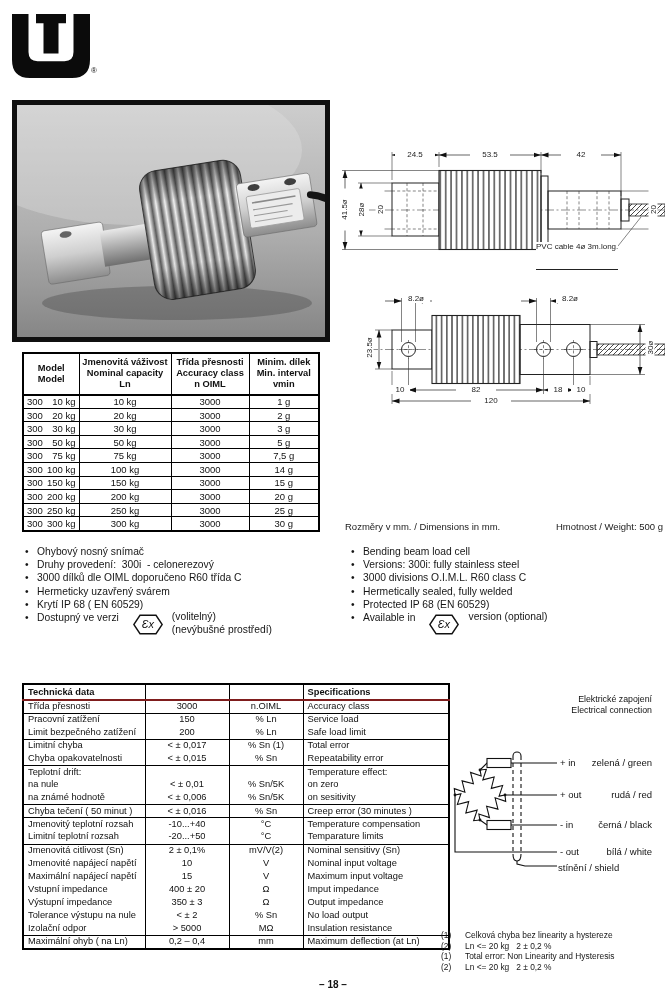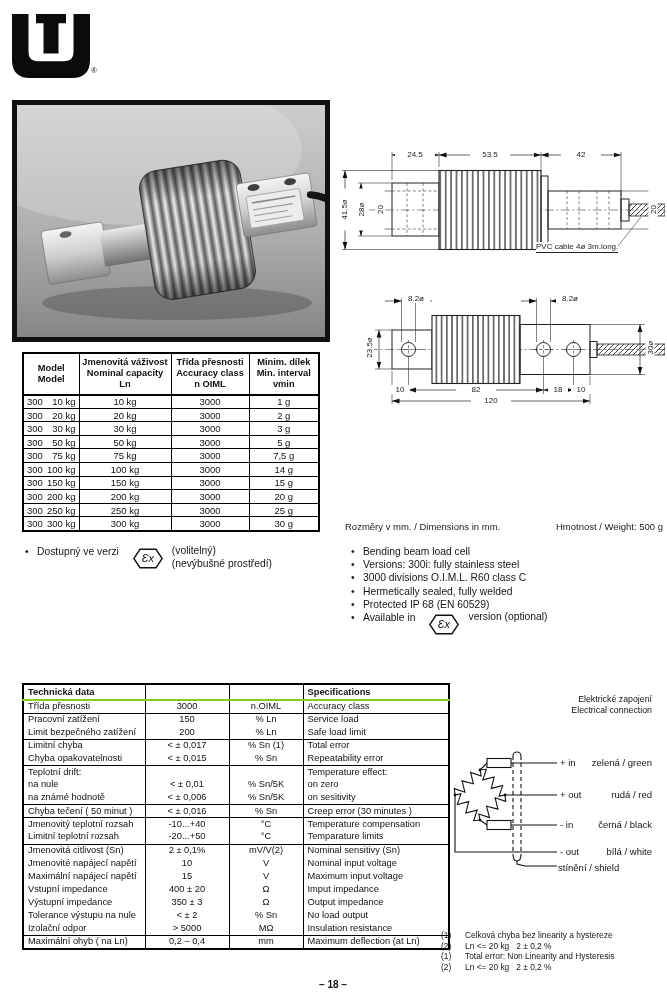--- a/index.html
+++ b/index.html
@@ -24,21 +24,21 @@
   .photo { position:absolute; left:12px; top:100px; width:318px; height:242px;
            border:5px solid #101010; background:#a8a8a8; }
   .photo svg { display:block; }
 
   
   .svg-side { position:absolute; left:335px; top:146px; width:330px; height:135px; }
   .svg-top  { position:absolute; left:335px; top:288px; width:330px; height:130px; }
   .dim { position:absolute; font-size:8px; line-height:9px; text-align:center;
          background:#fff; color:#222; white-space:nowrap; }
   .dim.v { transform:rotate(-90deg); }
-  .cable-lab { border-bottom:1px solid #222; padding-bottom:1px; }
+  .cable-lab { border-bottom:1px solid #222; padding-bottom:18px; }
   .note { position:absolute; font-size:9.5px; color:#1a1a1a; }
 
   
   .cap-table { position:absolute; left:22px; top:352px; width:296px;
                border-collapse:collapse; table-layout:fixed; background:#fff; border:2px solid #000; }
   .cap-table th, .cap-table td { border:1px solid #000; }
   .cap-table th { border-bottom:2px solid #000; font-size:9.3px; line-height:11.2px;
                   font-weight:bold; white-space:pre-line; text-align:center;
                   vertical-align:middle; padding:3px 1px; }
   .cap-table td { height:13.6px; font-size:9.5px; padding:0 3px; vertical-align:middle; }
@@ -54,21 +54,21 @@
   .f-item::before { content:"•"; position:absolute; left:1px; }
   .ex-row { display:flex; align-items:flex-start; }
   .ex-prefix { white-space:pre; }
   .ex-hex { width:30px; height:21px; margin:3px 9px 0 14px; flex:none; }
   .ex-lines { display:flex; flex-direction:column; font-size:10.3px; line-height:12.6px; }
 
   
   .spec-table { position:absolute; left:22px; top:683px; width:426px;
                 border-collapse:collapse; table-layout:fixed; border:2px solid #000; background:#fff; }
   .spec-table th + th, .spec-table td + td { border-left:1px solid #000; }
-  .spec-table thead th { border-bottom:2px solid #84cc16; font-size:9.3px; font-weight:bold;
+  .spec-table thead th { border-bottom:2px solid #7f1d1d; font-size:9.3px; font-weight:bold;
                          text-align:left; padding:2px 4px; height:16px; }
   .spec-table td { font-size:9.3px; padding:0 4px; height:13.1px; line-height:11.5px;
                    vertical-align:middle; }
   .spec-table td.s-val, .spec-table td.s-unit { text-align:center; }
   .spec-table tr.rule td { border-bottom:1.5px solid #000; }
 
   
   .wiring-title { position:absolute; left:472px; width:180px; text-align:right;
                   font-size:8.8px; color:#111; }
   .svg-wiring { position:absolute; left:437px; top:742px; width:120px; height:160px; }
@@ -393,20 +393,27 @@
             </div>
           </td>
           <td class="c">300 kg</td>
           <td class="c">3000</td>
           <td class="c">30 g</td>
         </tr>
       </tbody>
   </table>
 
   <div class="features f-cs">
+    <ul id="features-cs-list">
+        <li class="f-item">Ohybový nosný snímač</li>
+        <li class="f-item">Druhy provedení:  300i  - celonerezový</li>
+        <li class="f-item">3000 dílků dle OIML doporučeno R60 třída C</li>
+        <li class="f-item">Hermeticky uzavřený svárem</li>
+        <li class="f-item">Krytí IP 68 ( EN 60529)</li>
+      </ul>
     <div class="f-item ex-row">
       <span class="ex-prefix">Dostupný ve verzi</span>
       <svg class="ex-hex" viewBox="0 0 30 20">
         <polygon points="7,0.8 23,0.8 29.2,10 23,19.2 7,19.2 0.8,10" fill="none" stroke="#111" stroke-width="1.4"></polygon>
         <text x="15" y="13.8" text-anchor="middle" font-size="11" font-style="italic" fill="#111">Ɛx</text>
       </svg>
       <span class="ex-lines">
         <span>(volitelný)</span>
         <span>(nevýbušné prostředí)</span>
       </span>

